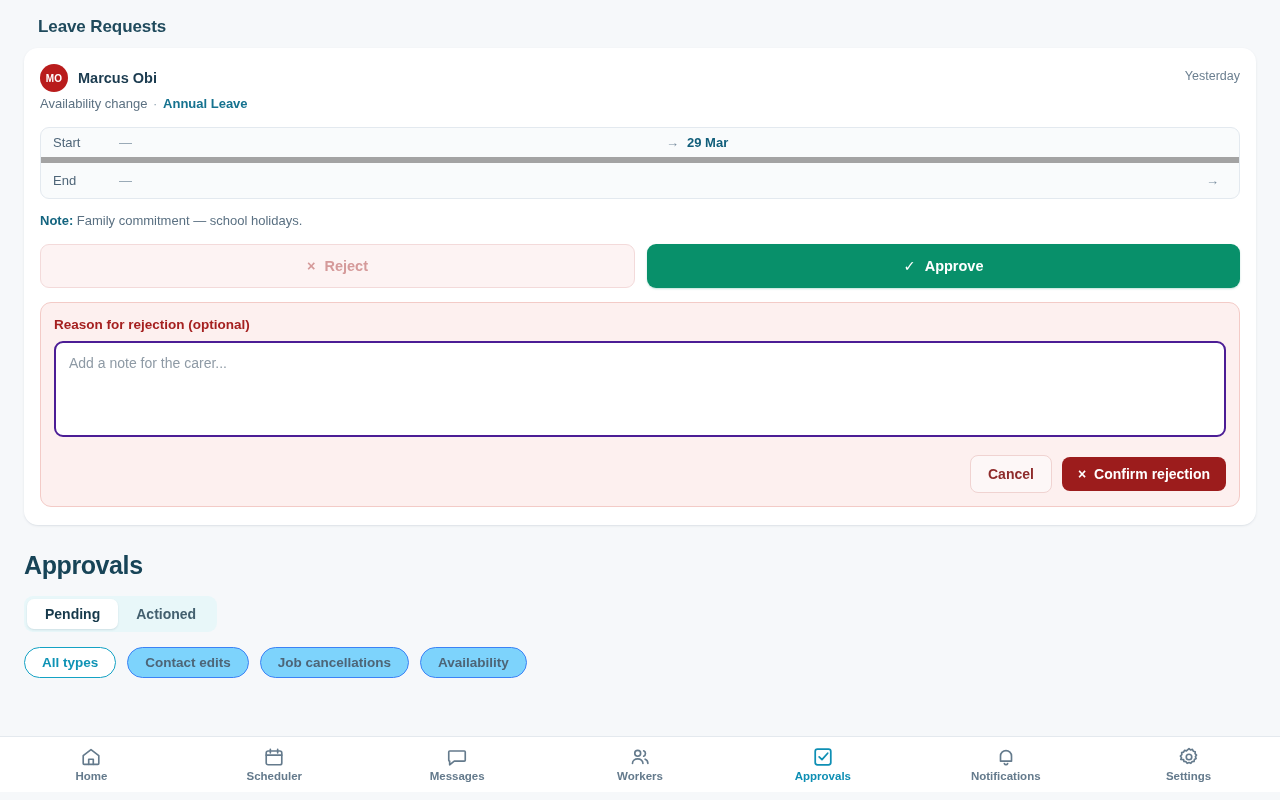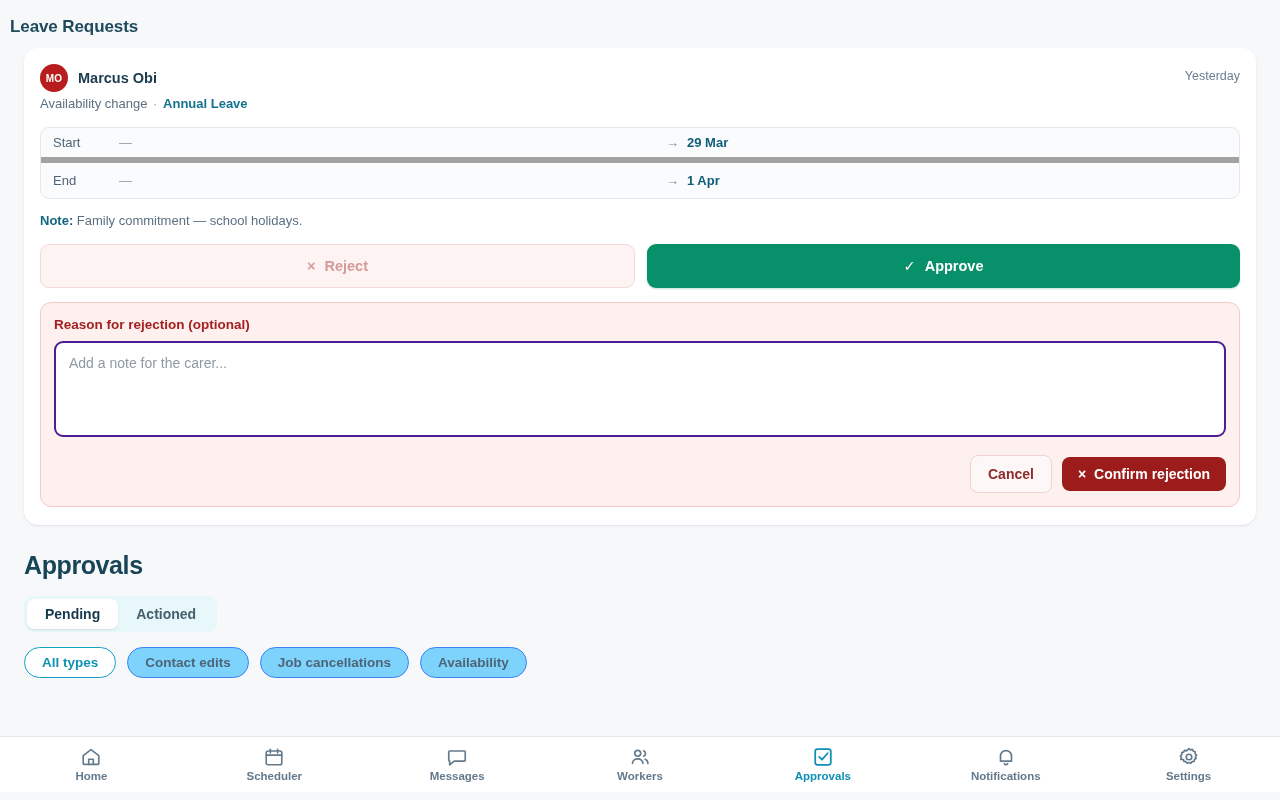--- a/index.html
+++ b/index.html
@@ -25,21 +25,21 @@
     inset: 0 0 56px 0;
     padding: 0;
   }
 
   
   .section-label {
     font-size: 17px;
     font-weight: 700;
     color: #1f4a5c;
     letter-spacing: -0.1px;
-    padding: 17px 0 11px 10px;
+    padding: 17px 0 11px 38px;
   }
 
   
   .card {
     background: #ffffff;
     border-radius: 14px;
     margin: 0 24px;
     box-shadow: 0 1px 3px rgba(18, 42, 66, .07), 0 1px 1px rgba(18, 42, 66, .04);
     padding: 16px 16px 18px 16px;
     position: relative;
@@ -366,21 +366,20 @@
       <div class="change-row">
         <div class="ch-label">Start</div>
         <div class="ch-old">—</div>
         <div class="ch-arrow">→</div>
         <div class="ch-new">29 Mar</div>
       </div>
       <div class="change-row">
         <div class="ch-label">End</div>
         <div class="ch-old">—</div>
         <div class="ch-arrow">→</div>
-        <div class="ch-new">1 Apr</div>
       </div>
     </div>
 
     <div class="note">
       <b>Note:</b>
       <span>Family commitment — school holidays.</span>
     </div>
 
     <div class="actions">
       <button class="btn btn-reject">

